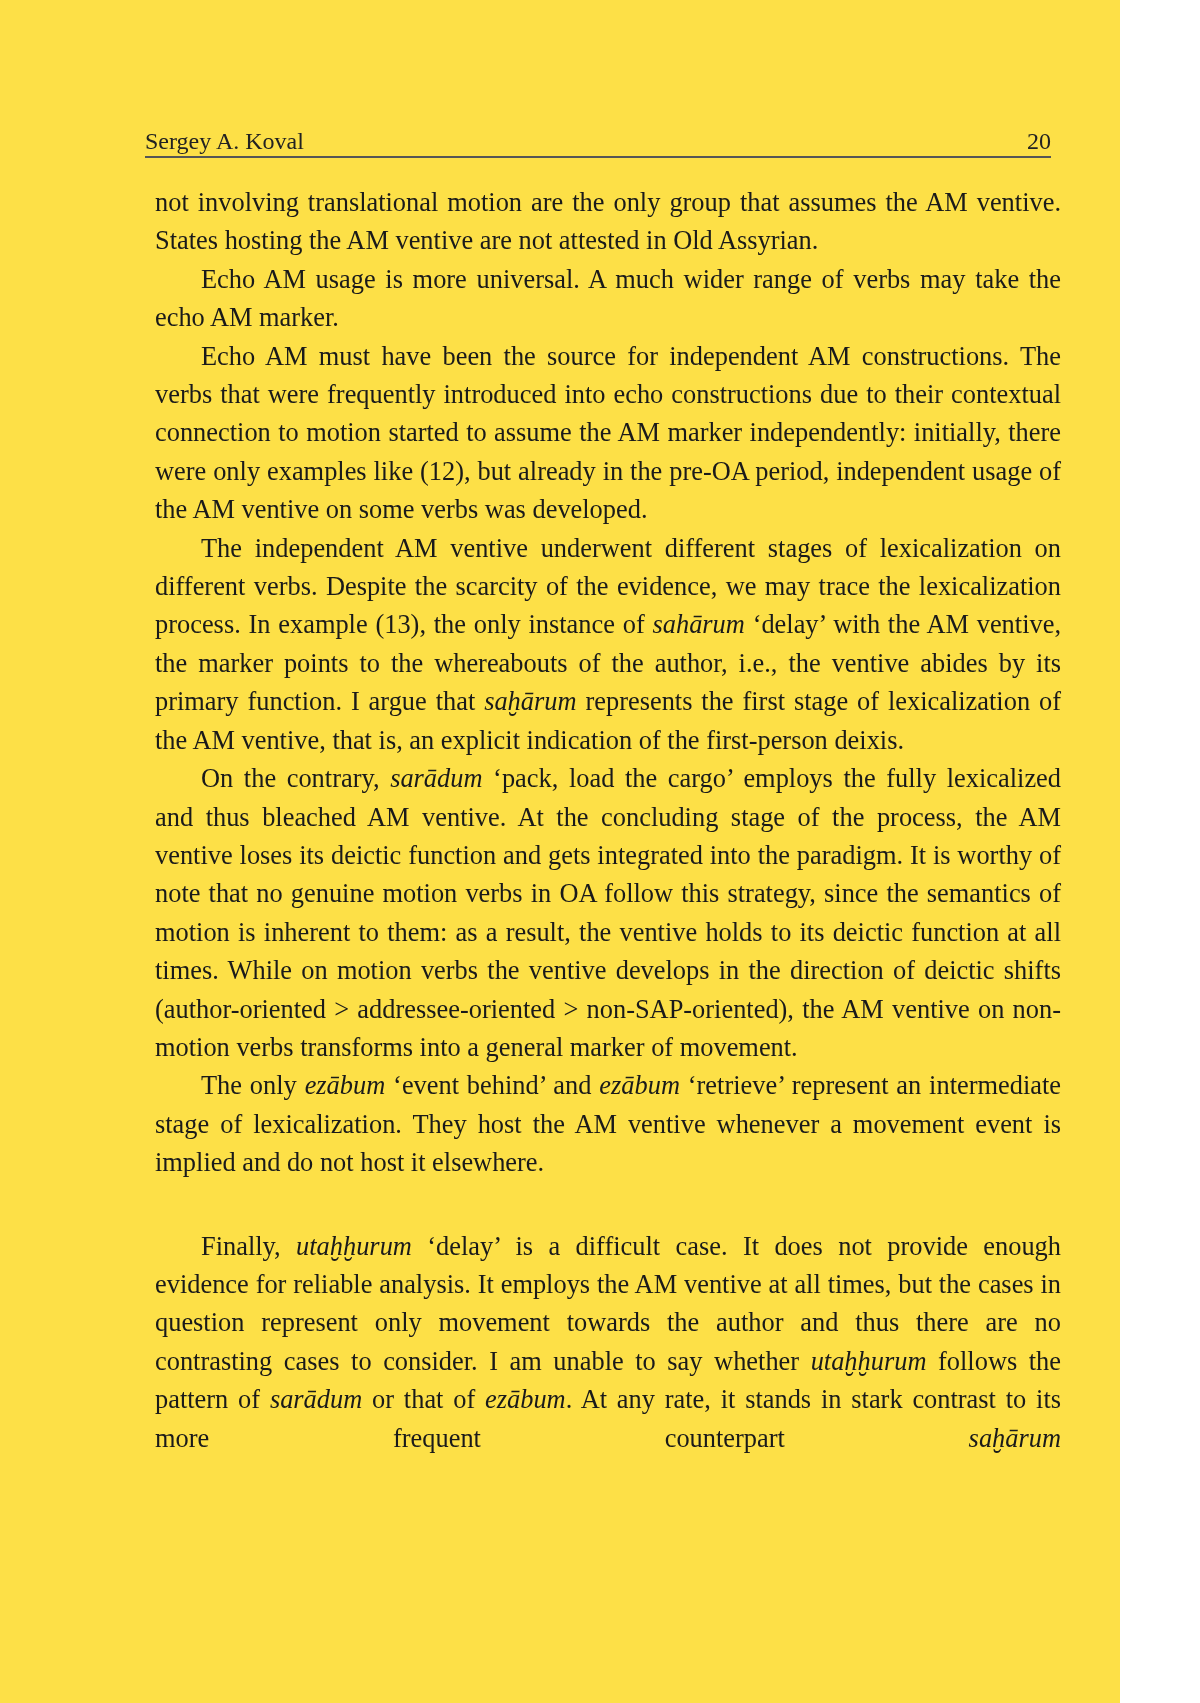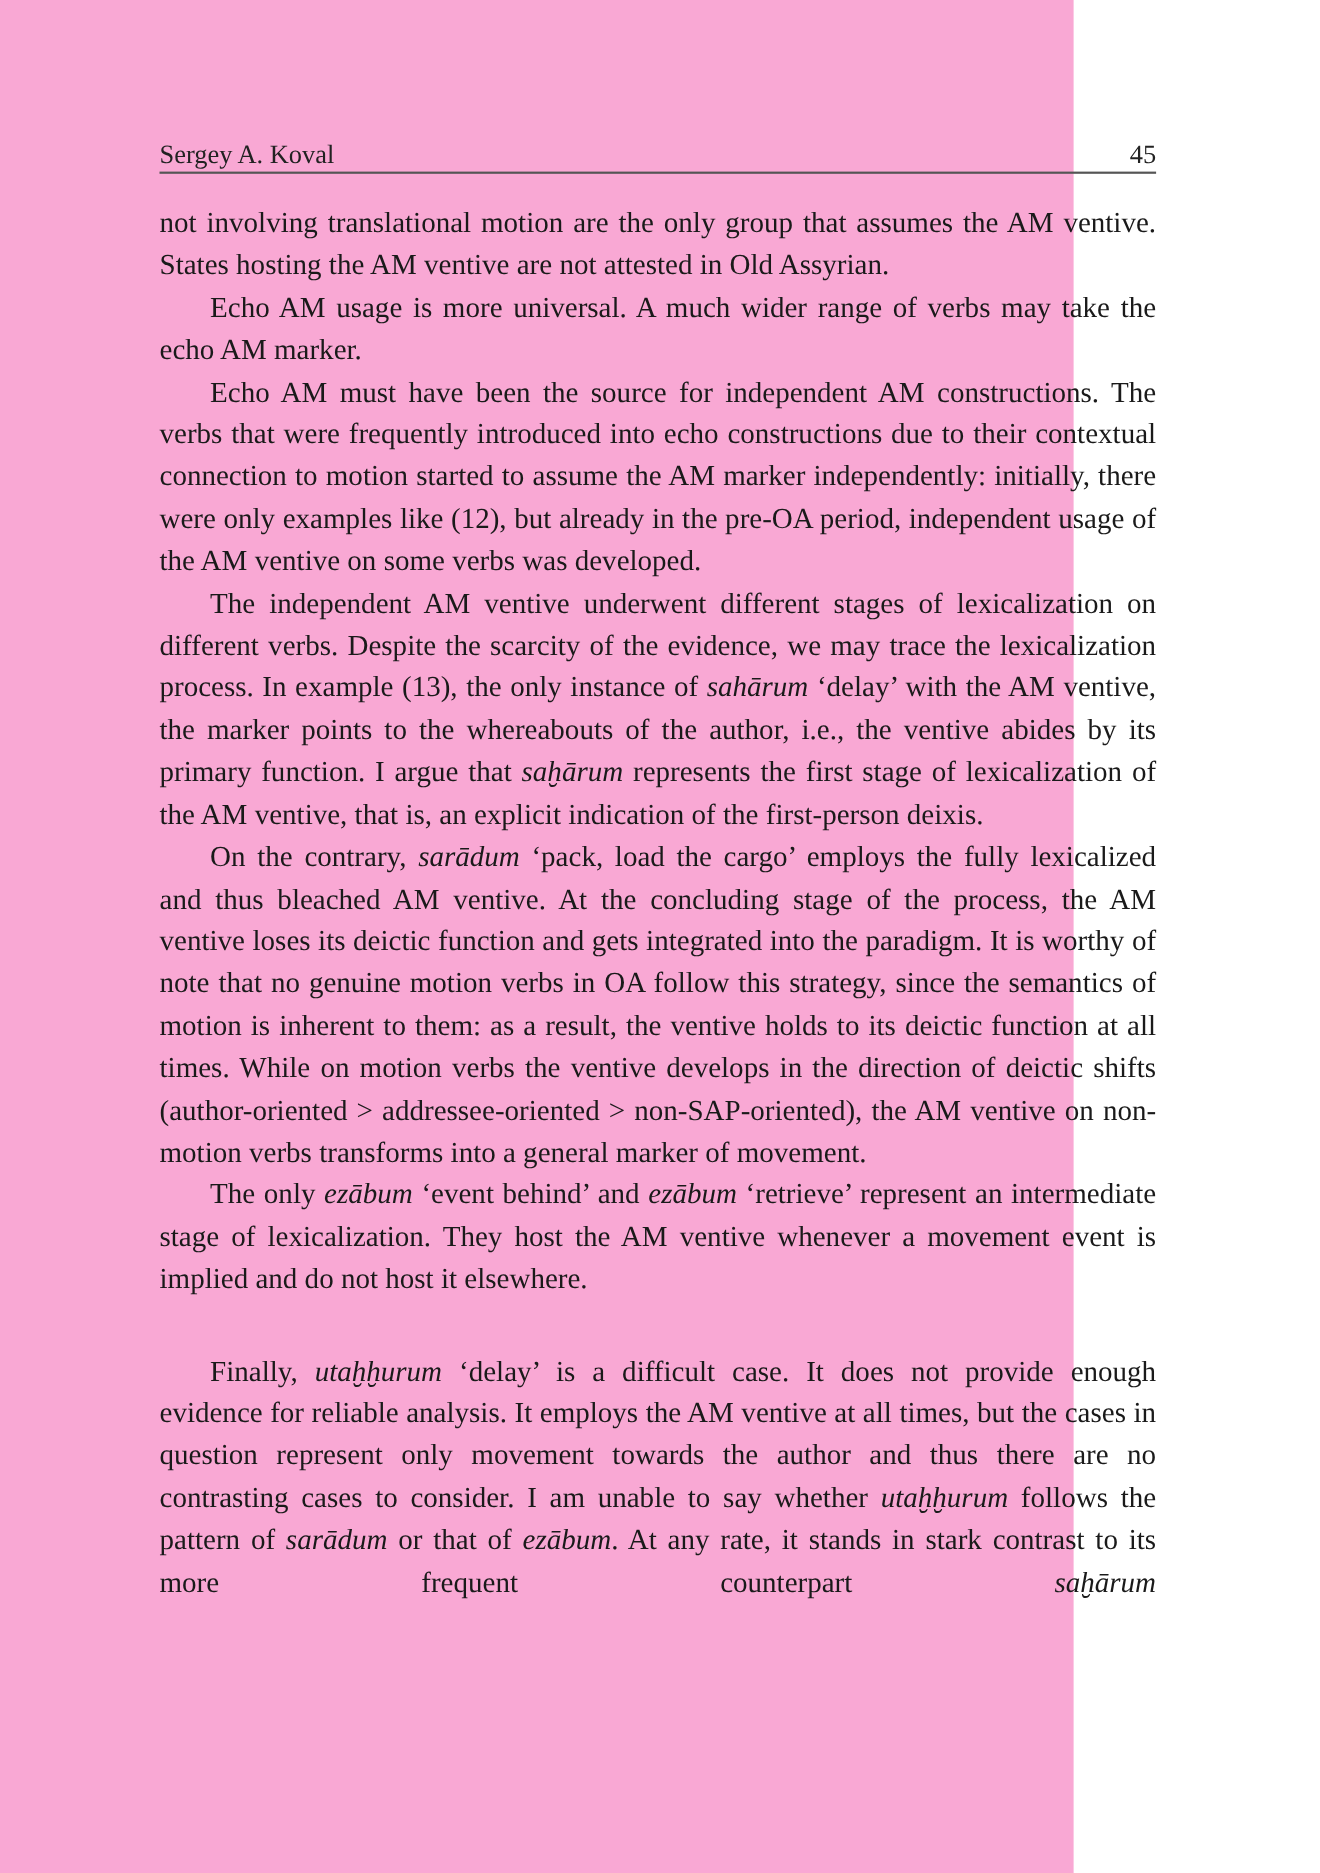--- a/index.html
+++ b/index.html
@@ -1,45 +1,45 @@
 <!DOCTYPE html>
 <html><head>
 <meta charset="utf-8">
 <style>
   html, body { margin: 0; padding: 0; background: #ffffff; }
   body { width: 1200px; height: 1703px; position: relative; overflow: hidden; }
   .page {
-    position: absolute; left: 0; top: 0; width: 976px; height: 1703px;
-    background: #f9a8d4; color: #1a1a1a;
+    position: absolute; left: 0; top: 0; width: 1120px; height: 1703px;
+    background: #fde047; color: #1a1a1a;
     font-family: "Liberation Serif", "DejaVu Serif", serif;
   }
   .running-head {
     position: absolute; left: 145px; top: 120px; width: 906px; height: 36px;
     border-bottom: 2px solid #555; font-size: 24px; line-height: 36px;
     display: flex; justify-content: space-between; align-items: flex-end;
     color: #222;
   }
   .running-head span { display: block; line-height: 30px; }
   .body-text {
-    position: absolute; left: 145px; top: 183px; width: 906px;
+    position: absolute; left: 155px; top: 183px; width: 906px;
     font-size: 26.4px; line-height: 38.4px; text-align: justify;
     hyphens: manual;
   }
   .body-text p { margin: 0; text-indent: 0; }
   .body-text p.indent { text-indent: 46px; }
   .body-text p.last-cont { text-align-last: justify; margin-top: 45px; }
   i { font-style: italic; }
 </style>
 </head>
 <body>
 
 <div class="page">
   <div class="running-head">
     <span>Sergey A. Koval</span>
-    <span>45</span>
+    <span>20</span>
   </div>
 
   <div class="body-text">
     <p><span>not involving translational motion are the only group that assumes the AM ventive. States hosting the AM ventive are not attested in Old Assyrian.</span></p>
     <p class="indent"><span>Echo AM usage is more universal. A much wider range of verbs may take the echo AM marker.</span></p>
     <p class="indent"><span>Echo AM must have been the source for independent AM construc­tions. The verbs that were frequently introduced into echo constructions due to their contextual connection to motion started to assume the AM marker independently: initially, there were only examples like (12), but al­ready in the pre-OA period, independent usage of the AM ventive on some verbs was developed.</span></p>
     <p class="indent"><span>The independent AM ventive underwent different stages of lexi­calization on different verbs. Despite the scarcity of the evidence, we may trace the lexicalization process. In example (13), the only instance of </span><i>sahārum</i><span> ‘delay’ with the AM ventive, the marker points to the where­abouts of the author, i.e., the ventive abides by its primary function. I ar­gue that </span><i>saḫārum</i><span> represents the first stage of lexicalization of the AM ven­tive, that is, an explicit indication of the first-person deixis.</span></p>
     <p class="indent"><span>On the contrary, </span><i>sarādum</i><span> ‘pack, load the cargo’ employs the fully lex­icalized and thus bleached AM ventive. At the concluding stage of the pro­cess, the AM ventive loses its deictic function and gets integrated into the paradigm. It is worthy of note that no genuine motion verbs in OA follow this strategy, since the semantics of motion is inherent to them: as a result, the ventive holds to its deictic function at all times. While on motion verbs the ventive develops in the direction of deictic shifts (author-oriented &gt; addressee-oriented &gt; non-SAP-oriented), the AM ventive on non-motion verbs transforms into a general marker of movement.</span></p>
     <p class="indent"><span>The only </span><i>ezābum</i><span> ‘event behind’ and </span><i>ezābum</i><span> ‘retrieve’ represent an intermediate stage of lexicalization. They host the AM ventive when­ever a movement event is implied and do not host it elsewhere.</span></p>
     <p class="last-cont indent"><span>Finally, </span><i>utaḫḫurum</i><span> ‘delay’ is a difficult case. It does not provide enough evidence for reliable analysis. It employs the AM ventive at all times, but the cases in question represent only movement towards the author and thus there are no contrasting cases to consider. I am unable to say whether </span><i>utaḫḫurum</i><span> follows the pattern of </span><i>sarādum</i><span> or that of </span><i>ezābum</i><span>. At any rate, it stands in stark contrast to its more frequent counterpart </span><i>saḫārum</i></p>

